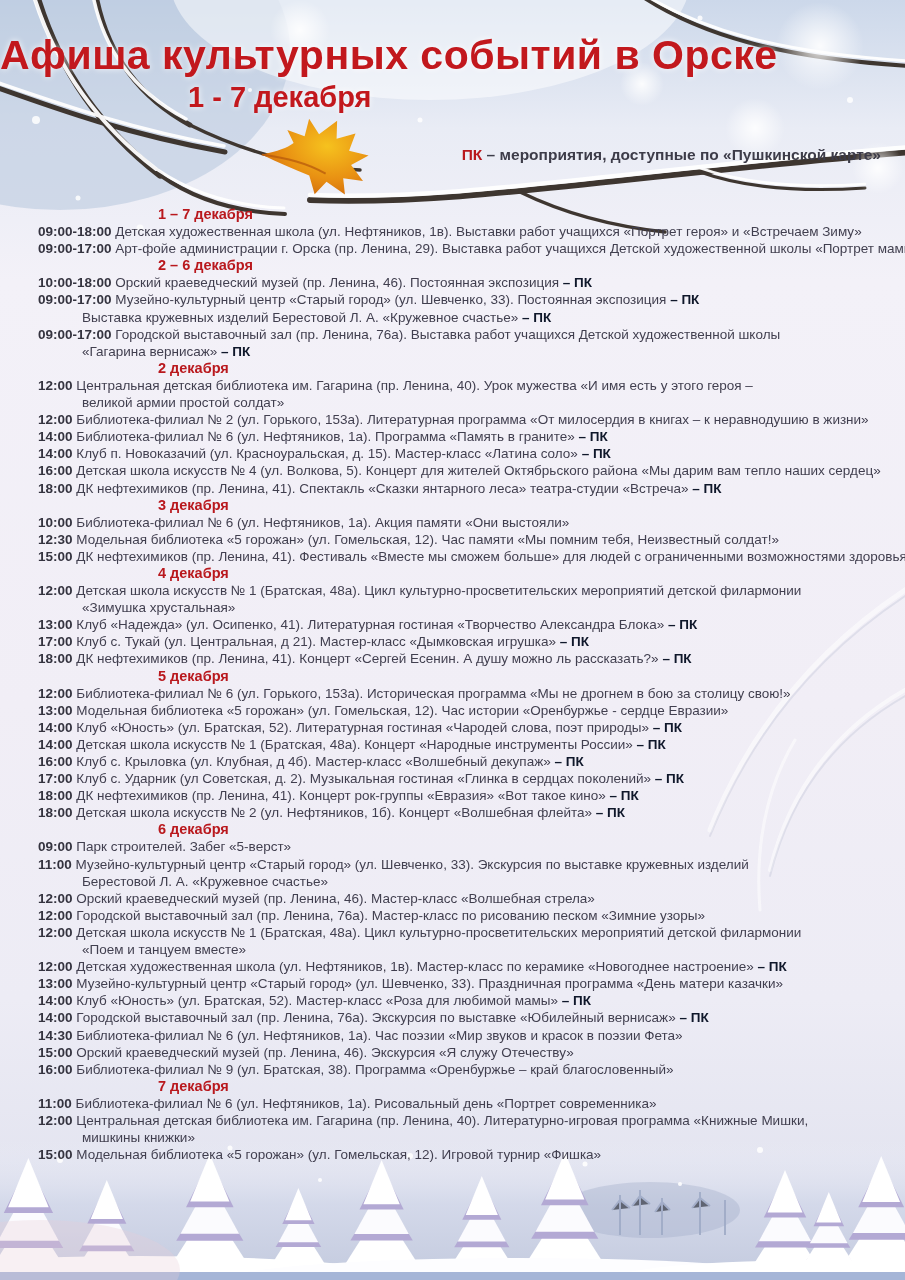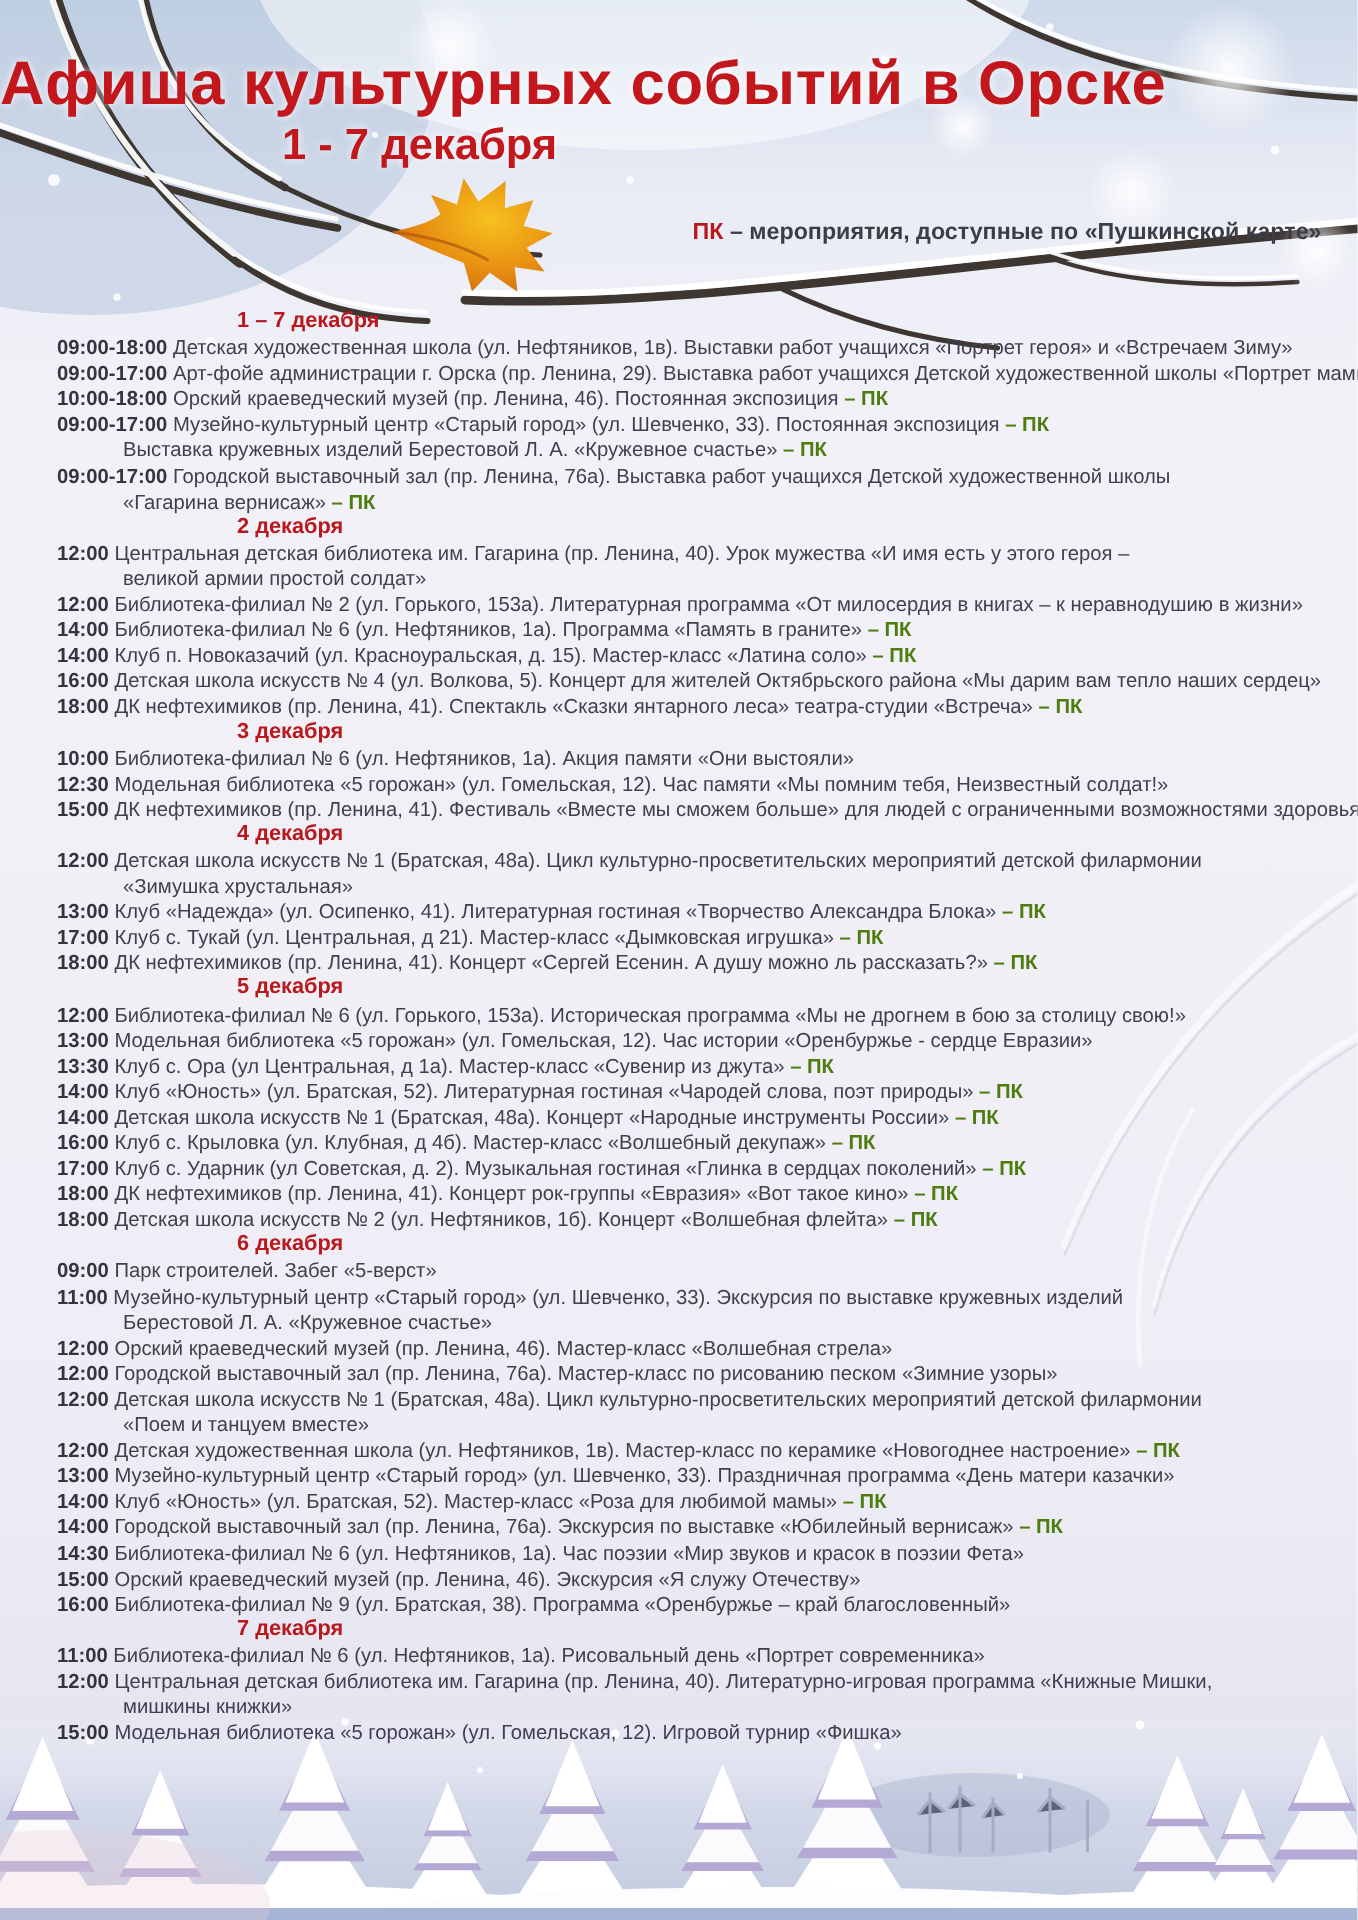--- a/index.html
+++ b/index.html
@@ -35,21 +35,21 @@
     padding:0 14px 0 38px;box-sizing:border-box;
     font-size:13.5px;line-height:17.1px;color:#413f4f;
   }
   .date-head{
     padding-left:120px;color:#b9181d;font-weight:bold;font-size:14.5px;
     white-space:nowrap;
   }
   .line{white-space:nowrap;}
   .line .time{font-weight:bold;color:#34333f;}
   .line.cont{padding-left:44px;}
-  .pk{color:#4d7c0f;font-weight:bold;}
+  .pk{color:#0f172a;font-weight:bold;}
 </style>
 </head>
 <body>
 
 <svg id="top-deco" class="layer" width="905" height="240" viewBox="0 0 905 240">
   <defs>
     <radialGradient id="bokeh" cx="50%" cy="50%" r="50%">
       <stop offset="0%" stop-color="#ffffff" stop-opacity="0.9"></stop>
       <stop offset="100%" stop-color="#ffffff" stop-opacity="0"></stop>
     </radialGradient>
@@ -181,20 +181,21 @@
 </div>
 
 <div class="legend">
   <span class="pk-abbr">ПК</span><span> – мероприятия, доступные по «Пушкинской карте»</span>
 </div>
 
 <div class="events">
     <div class="date-head">1 – 7 декабря</div>
     <div class="line"><span class="time">09:00-18:00</span> <span>Детская художественная школа (ул. Нефтяников, 1в). Выставки работ учащихся «Портрет героя» и «Встречаем Зиму»</span></div>
     <div class="line"><span class="time">09:00-17:00</span> <span>Арт-фойе администрации г. Орска (пр. Ленина, 29). Выставка работ учащихся Детской художественной школы «Портрет мамы»</span></div>
+    <div class="date-head">2 – 6 декабря</div>
     <div class="line"><span class="time">10:00-18:00</span> <span>Орский краеведческий музей (пр. Ленина, 46). Постоянная экспозиция</span><span class="pk"> – ПК</span></div>
     <div class="line"><span class="time">09:00-17:00</span> <span>Музейно-культурный центр «Старый город» (ул. Шевченко, 33). Постоянная экспозиция </span><span class="pk"> – ПК</span></div>
     <div class="line cont"><span>Выставка кружевных изделий Берестовой Л. А. «Кружевное счастье»</span><span class="pk"> – ПК</span></div>
     <div class="line"><span class="time">09:00-17:00</span> <span>Городской выставочный зал (пр. Ленина, 76а). Выставка работ учащихся Детской художественной школы</span></div>
     <div class="line cont"><span>«Гагарина вернисаж»</span><span class="pk"> – ПК</span></div>
     <div class="date-head">2 декабря</div>
     <div class="line"><span class="time">12:00</span> <span>Центральная детская библиотека им. Гагарина (пр. Ленина, 40). Урок мужества «И имя есть у этого героя –</span></div>
     <div class="line cont"><span>великой армии простой солдат»</span></div>
     <div class="line"><span class="time">12:00</span> <span>Библиотека-филиал № 2 (ул. Горького, 153а). Литературная программа «От милосердия в книгах – к неравнодушию в жизни»</span></div>
     <div class="line"><span class="time">14:00</span> <span>Библиотека-филиал № 6 (ул. Нефтяников, 1а). Программа «Память в граните»</span><span class="pk"> – ПК</span></div>
@@ -207,21 +208,20 @@
     <div class="line"><span class="time">15:00</span> <span>ДК нефтехимиков (пр. Ленина, 41). Фестиваль «Вместе мы сможем больше» для людей с ограниченными возможностями здоровья</span></div>
     <div class="date-head">4 декабря</div>
     <div class="line"><span class="time">12:00</span> <span>Детская школа искусств № 1 (Братская, 48а). Цикл культурно-просветительских мероприятий детской филармонии</span></div>
     <div class="line cont"><span>«Зимушка хрустальная»</span></div>
     <div class="line"><span class="time">13:00</span> <span>Клуб «Надежда» (ул. Осипенко, 41). Литературная гостиная «Творчество Александра Блока»</span><span class="pk"> – ПК</span></div>
     <div class="line"><span class="time">17:00</span> <span>Клуб с. Тукай (ул. Центральная, д 21). Мастер-класс «Дымковская игрушка»</span><span class="pk"> – ПК</span></div>
     <div class="line"><span class="time">18:00</span> <span>ДК нефтехимиков (пр. Ленина, 41). Концерт «Сергей Есенин. А душу можно ль рассказать?»</span><span class="pk"> – ПК</span></div>
     <div class="date-head">5 декабря</div>
     <div class="line"><span class="time">12:00</span> <span>Библиотека-филиал № 6 (ул. Горького, 153а). Историческая программа «Мы не дрогнем в бою за столицу свою!»</span></div>
     <div class="line"><span class="time">13:00</span> <span>Модельная библиотека «5 горожан» (ул. Гомельская, 12). Час истории «Оренбуржье - сердце Евразии»</span></div>
-    <div class="line"><span class="time">13:30</span> <span>Клуб с. Ора (ул Центральная, д 1а). Мастер-класс «Сувенир из джута»</span><span class="pk"> – ПК</span></div>
     <div class="line"><span class="time">14:00</span> <span>Клуб «Юность» (ул. Братская, 52). Литературная гостиная «Чародей слова, поэт природы»</span><span class="pk"> – ПК</span></div>
     <div class="line"><span class="time">14:00</span> <span>Детская школа искусств № 1 (Братская, 48а). Концерт «Народные инструменты России»</span><span class="pk"> – ПК</span></div>
     <div class="line"><span class="time">16:00</span> <span>Клуб с. Крыловка (ул. Клубная, д 4б). Мастер-класс «Волшебный декупаж»</span><span class="pk"> – ПК</span></div>
     <div class="line"><span class="time">17:00</span> <span>Клуб с. Ударник (ул Советская, д. 2). Музыкальная гостиная  «Глинка в сердцах поколений»</span><span class="pk"> – ПК</span></div>
     <div class="line"><span class="time">18:00</span> <span>ДК нефтехимиков (пр. Ленина, 41). Концерт рок-группы «Евразия» «Вот такое кино»</span><span class="pk"> – ПК</span></div>
     <div class="line"><span class="time">18:00</span> <span>Детская школа искусств № 2 (ул. Нефтяников, 1б). Концерт «Волшебная флейта»</span><span class="pk"> – ПК</span></div>
     <div class="date-head">6 декабря</div>
     <div class="line"><span class="time">09:00</span> <span>Парк строителей. Забег «5-верст»</span></div>
     <div class="line"><span class="time">11:00</span> <span>Музейно-культурный центр «Старый город» (ул. Шевченко, 33). Экскурсия по выставке кружевных изделий</span></div>
     <div class="line cont"><span>Берестовой Л. А. «Кружевное счастье»</span></div>

